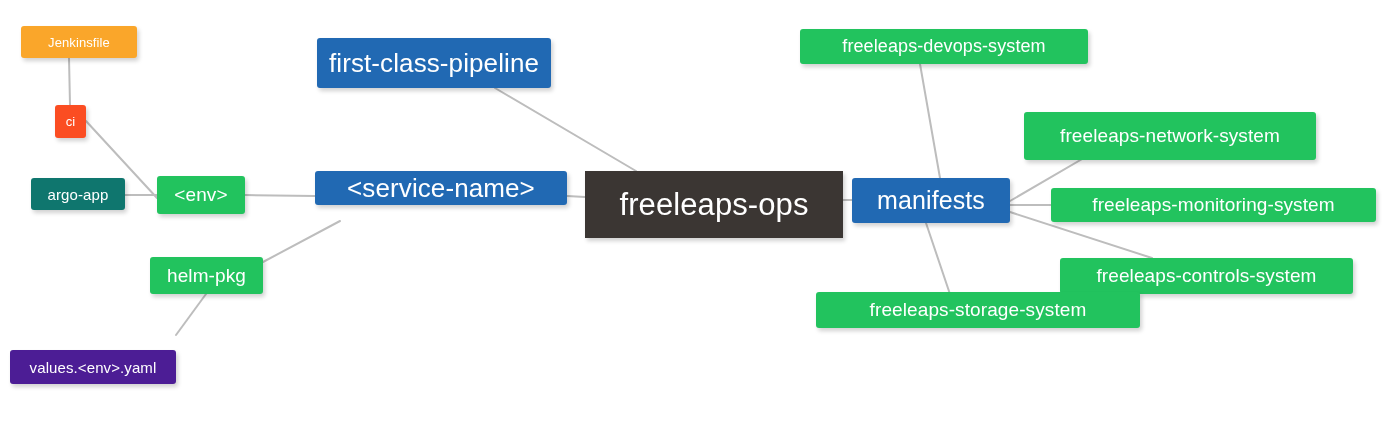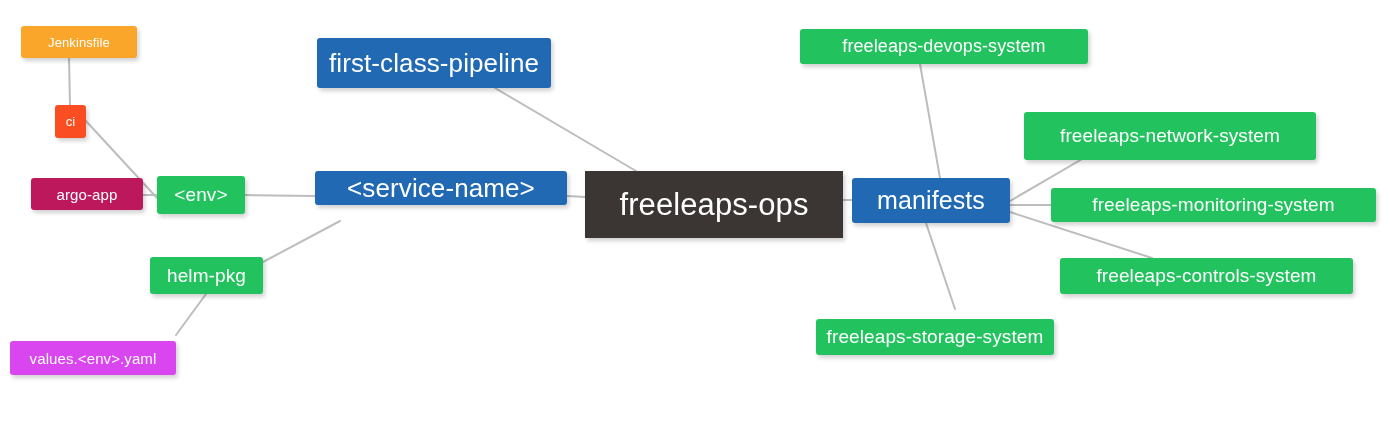--- a/index.html
+++ b/index.html
@@ -46,33 +46,33 @@
       <line x1="1010" y1="212" x2="1152" y2="258" stroke="#bdbdbd" stroke-width="2" stroke-linecap="round"></line>
       <line x1="926" y1="223" x2="955" y2="309" stroke="#bdbdbd" stroke-width="2" stroke-linecap="round"></line>
     </svg>
   <div id="nodes">
       <div class="node" style="left: 21px; top: 26px; width: 116px; height: 32px; background: rgb(250, 166, 42); font-size: 13px; font-weight: 400;">
         <span>Jenkinsfile</span>
       </div>
       <div class="node" style="left: 55px; top: 105px; width: 31px; height: 33px; background: rgb(251, 77, 34); font-size: 13px; font-weight: 400;">
         <span>ci</span>
       </div>
-      <div class="node" style="left: 31px; top: 178px; width: 112px; height: 32px; background: #be185d; font-size: 15px; font-weight: 400;">
+      <div class="node" style="left: 31px; top: 178px; width: 94px; height: 32px; background: #0f766e; font-size: 15px; font-weight: 400;">
         <span>argo-app</span>
       </div>
       <div class="node" style="left: 157px; top: 176px; width: 88px; height: 38px; background: rgb(34, 195, 94); font-size: 19px; font-weight: 400;">
         <span>&lt;env&gt;</span>
       </div>
       <div class="node" style="left: 315px; top: 171px; width: 252px; height: 34px; background: rgb(33, 105, 179); font-size: 26px; font-weight: 400;">
         <span>&lt;service-name&gt;</span>
       </div>
       <div class="node" style="left: 150px; top: 257px; width: 113px; height: 37px; background: rgb(34, 195, 94); font-size: 19px; font-weight: 400;">
         <span>helm-pkg</span>
       </div>
-      <div class="node" style="left: 10px; top: 341px; width: 166px; height: 34px; background: #d946ef; font-size: 15px; font-weight: 400;">
+      <div class="node" style="left: 10px; top: 350px; width: 166px; height: 34px; background: #4c1d95; font-size: 15px; font-weight: 400;">
         <span>values.&lt;env&gt;.yaml</span>
       </div>
       <div class="node" style="left: 317px; top: 38px; width: 234px; height: 50px; background: rgb(33, 105, 179); font-size: 26px; font-weight: 400;">
         <span>first-class-pipeline</span>
       </div>
       <div class="node root" style="left: 585px; top: 171px; width: 258px; height: 67px; background: rgb(59, 54, 51); font-size: 31px; font-weight: 400;">
         <span>freeleaps-ops</span>
       </div>
       <div class="node" style="left: 852px; top: 178px; width: 158px; height: 45px; background: rgb(33, 105, 179); font-size: 25px; font-weight: 400;">
         <span>manifests</span>
@@ -82,17 +82,17 @@
       </div>
       <div class="node" style="left: 1024px; top: 112px; width: 292px; height: 48px; background: rgb(34, 195, 94); font-size: 19px; font-weight: 400;">
         <span>freeleaps-network-system</span>
       </div>
       <div class="node" style="left: 1051px; top: 188px; width: 325px; height: 34px; background: rgb(34, 195, 94); font-size: 19px; font-weight: 400;">
         <span>freeleaps-monitoring-system</span>
       </div>
       <div class="node" style="left: 1060px; top: 258px; width: 293px; height: 36px; background: rgb(34, 195, 94); font-size: 19px; font-weight: 400;">
         <span>freeleaps-controls-system</span>
       </div>
-      <div class="node" style="left: 816px; top: 319px; width: 238px; height: 36px; background: rgb(34, 195, 94); font-size: 19px; font-weight: 400;">
+      <div class="node" style="left: 816px; top: 292px; width: 324px; height: 36px; background: rgb(34, 195, 94); font-size: 19px; font-weight: 400;">
         <span>freeleaps-storage-system</span>
       </div>
     </div>
 </div>
 
 </body></html>

